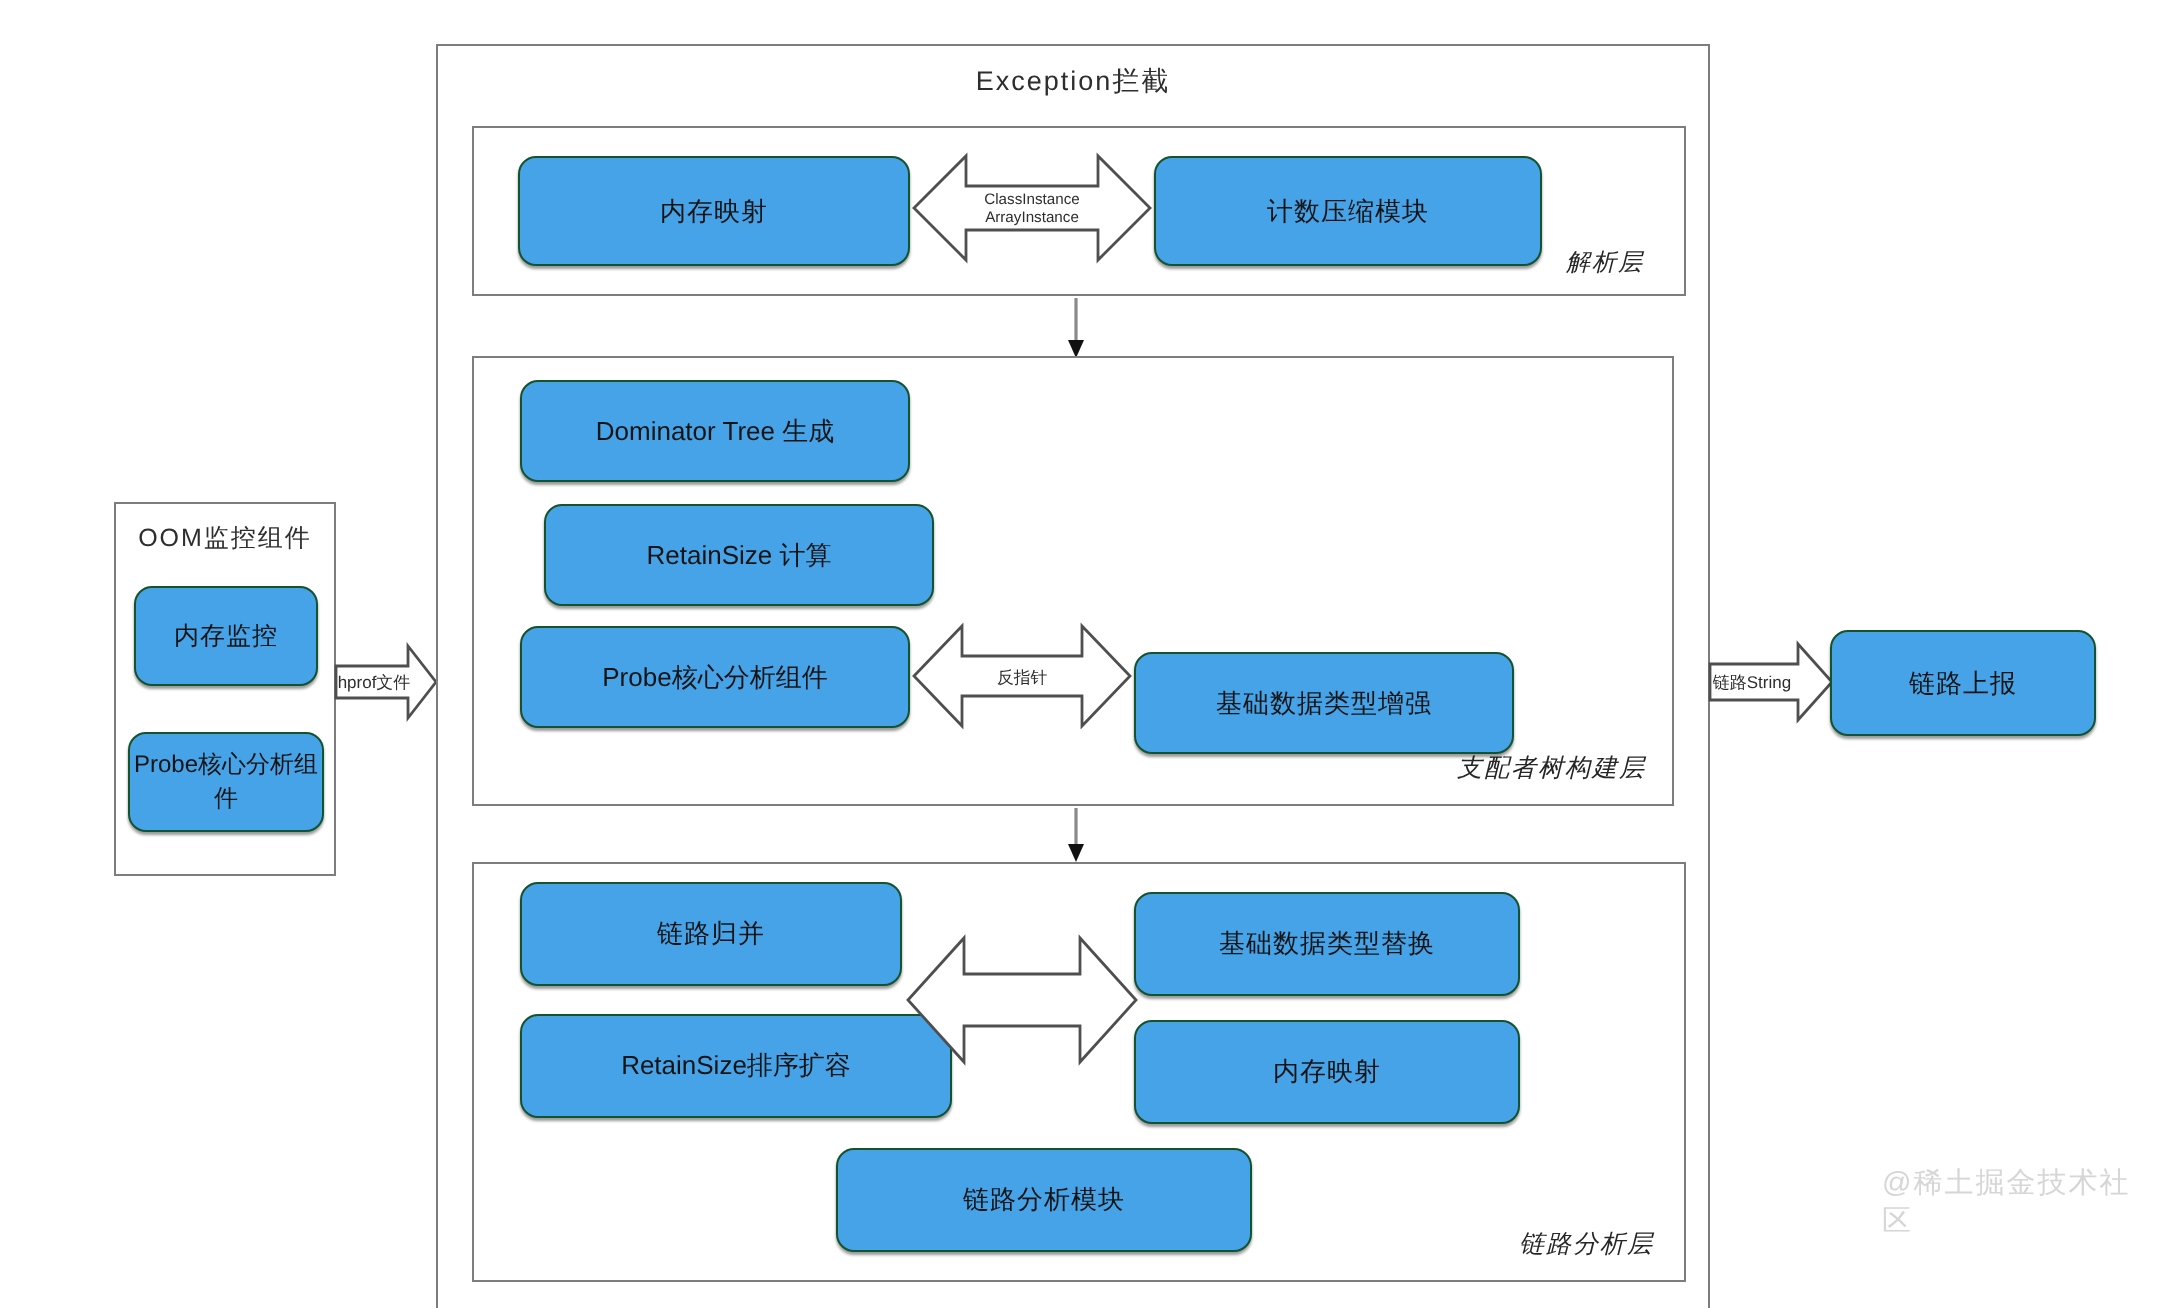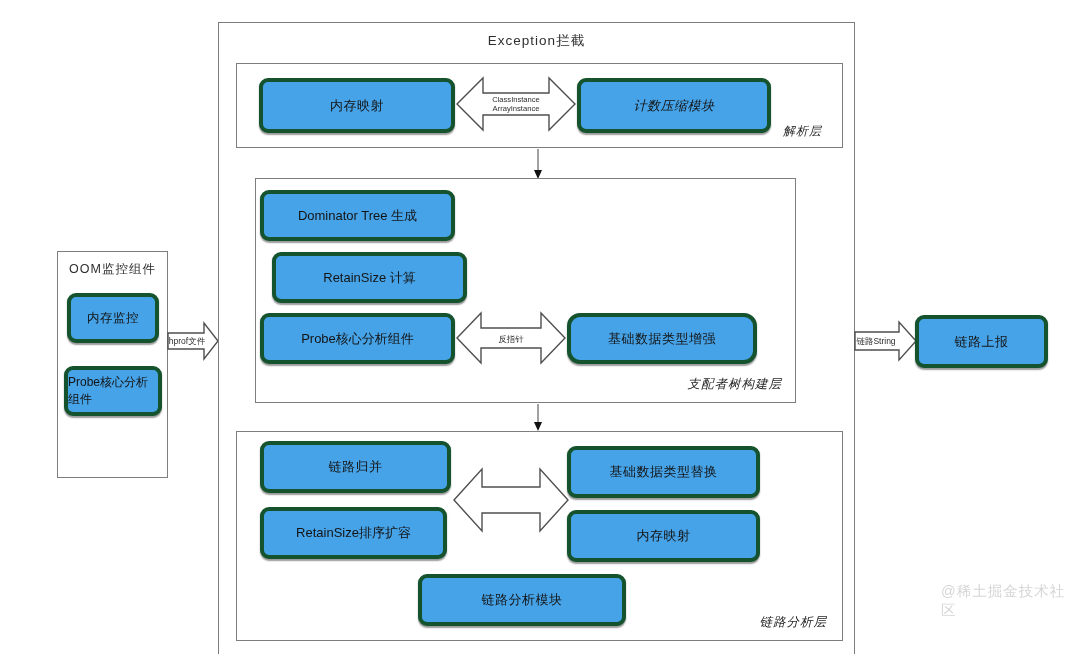--- a/index.html
+++ b/index.html
@@ -5,22 +5,22 @@
   html,body{margin:0;padding:0;}
   body{
     width:1080px;height:654px;position:relative;background:#ffffff;
     font-family:"Liberation Sans", sans-serif;overflow:hidden;color:#1c1c1c;
   }
   .panel{
     position:absolute;background:#fff;border:1.5px solid #7d7d7d;box-sizing:border-box;
   }
   .node{
     position:absolute;background:var(--node_fill,#46a3e8);
-    border:4px solid #14532d;border-radius:9px;box-sizing:border-box;
-    display:flex;align-items:center;justify-content:center;text-align:left;
+    border:1px solid #14532d;border-radius:9px;box-sizing:border-box;
+    display:flex;align-items:center;justify-content:center;text-align:center;
     font-size:13px;color:#141414;box-shadow:0 1.5px 1.5px rgba(0,0,0,0.4);
     letter-spacing:0.5px;
   }
   .panel-title{
     position:absolute;top:9px;left:0;right:0;text-align:center;
     font-size:13px;color:#2e2e2e;letter-spacing:1px;
   }
   .layer-label{
     position:absolute;font-size:12.5px;color:#262626;letter-spacing:1px;font-style:italic;
   }
@@ -32,21 +32,21 @@
   .watermark{
     position:absolute;left:941px;top:582px;font-size:14.5px;color:#d6d6d6;
     letter-spacing:1px;
   }
 </style>
 </head>
 <body>
 
 <div>
 
-  <div class="panel" style="left:57px;top:251px;width:111px;height:227px;">
+  <div class="panel" style="left:57px;top:251px;width:111px;height:187px;">
     <div class="panel-title" style="font-size:12.5px;">OOM监控组件</div>
     <div class="node" style="left:9px;top:41px;width:92px;height:50px;font-size:12.5px;">内存监控</div>
     <div class="node" style="left:6px;top:114px;width:98px;height:50px;font-size:12px;letter-spacing:0;">Probe核心分析组件</div>
   </div>
 
   <svg class="arrow-svg" style="left:168px;top:322px;" width="51" height="38" viewBox="0 0 51 38">
     <polygon class="block-arrow" points="0,11 36,11 36,1 50,19 36,37 36,27 0,27"></polygon>
     <text class="arrow-text" x="19" y="22" font-size="8.5" text-anchor="middle">hprof文件</text>
   </svg>
 
@@ -56,49 +56,49 @@
 
   <div class="panel" style="left:236px;top:63px;width:607px;height:85px;border-width:1.3px;">
     <div class="layer-label" style="right:20px;bottom:7px;font-size:12px;">解析层</div>
   </div>
   <div class="node" style="left:259px;top:78px;width:196px;height:55px;">内存映射</div>
   <svg class="arrow-svg" style="left:455px;top:76px;" width="122" height="56" viewBox="0 0 122 56">
     <polygon class="block-arrow" points="2,28 28,2 28,17 94,17 94,2 120,28 94,54 94,39 28,39 28,54"></polygon>
     <text class="arrow-text" x="61" y="26" font-size="7.6" text-anchor="middle">ClassInstance</text>
     <text class="arrow-text" x="61" y="35" font-size="7.6" text-anchor="middle">ArrayInstance</text>
   </svg>
-  <div class="node" style="left:577px;top:78px;width:194px;height:55px;font-style:italic;">计数压缩模块</div>
+  <div class="node" style="left:577px;top:78px;width:194px;height:55px;">计数压缩模块</div>
 
   <svg class="arrow-svg" style="left:530px;top:149px;" width="16" height="30" viewBox="0 0 16 30">
     <line class="flow-line" x1="8" y1="0" x2="8" y2="22"></line>
     <polygon class="flow-head" points="4,21 12,21 8,30"></polygon>
   </svg>
 
-  <div class="panel" style="left:236px;top:178px;width:541px;height:225px;border-width:1.3px;margin-left:19px;">
+  <div class="panel" style="left:236px;top:178px;width:601px;height:225px;border-width:1.3px;">
     <div class="layer-label" style="right:13px;bottom:9px;">支配者树构建层</div>
   </div>
   <div class="node" style="left:260px;top:190px;width:195px;height:51px;letter-spacing:0;">Dominator Tree 生成</div>
   <div class="node" style="left:272px;top:252px;width:195px;height:51px;letter-spacing:0;">RetainSize 计算</div>
   <div class="node" style="left:260px;top:313px;width:195px;height:51px;letter-spacing:0;">Probe核心分析组件</div>
   <svg class="arrow-svg" style="left:455px;top:311px;" width="112" height="55" viewBox="0 0 112 55">
     <polygon class="block-arrow" points="2,27 26,2 26,17 86,17 86,2 110,27 86,52 86,37 26,37 26,52"></polygon>
     <text class="arrow-text" x="56" y="30.5" font-size="8.4" text-anchor="middle">反指针</text>
   </svg>
-  <div class="node" style="left:567px;top:313px;width:190px;height:51px;border-radius:13px;">基础数据类型增强</div>
+  <div class="node" style="left:567px;top:326px;width:190px;height:51px;">基础数据类型增强</div>
 
   <svg class="arrow-svg" style="left:530px;top:404px;" width="16" height="27" viewBox="0 0 16 27">
     <line class="flow-line" x1="8" y1="0" x2="8" y2="19"></line>
     <polygon class="flow-head" points="4,18 12,18 8,27"></polygon>
   </svg>
 
   <div class="panel" style="left:236px;top:431px;width:607px;height:210px;border-width:1.3px;">
     <div class="layer-label" style="right:15px;bottom:9px;">链路分析层</div>
   </div>
   <div class="node" style="left:260px;top:441px;width:191px;height:52px;">链路归并</div>
-  <div class="node" style="left:260px;top:507px;width:187px;height:52px;letter-spacing:0;">RetainSize排序扩容</div>
+  <div class="node" style="left:260px;top:507px;width:216px;height:52px;letter-spacing:0;">RetainSize排序扩容</div>
   <svg class="arrow-svg" style="left:452px;top:467px;" width="118" height="66" viewBox="0 0 118 66">
     <polygon class="block-arrow" points="2,33 30,2 30,20 88,20 88,2 116,33 88,64 88,46 30,46 30,64"></polygon>
   </svg>
   <div class="node" style="left:567px;top:446px;width:193px;height:52px;">基础数据类型替换</div>
   <div class="node" style="left:567px;top:510px;width:193px;height:52px;">内存映射</div>
   <div class="node" style="left:418px;top:574px;width:208px;height:52px;">链路分析模块</div>
 
   <svg class="arrow-svg" style="left:855px;top:321px;" width="62" height="40" viewBox="0 0 62 40">
     <polygon class="block-arrow" points="0,11 44,11 44,1 61,20 44,39 44,29 0,29"></polygon>
     <text class="arrow-text" x="21" y="23" font-size="8.5" text-anchor="middle">链路String</text>

